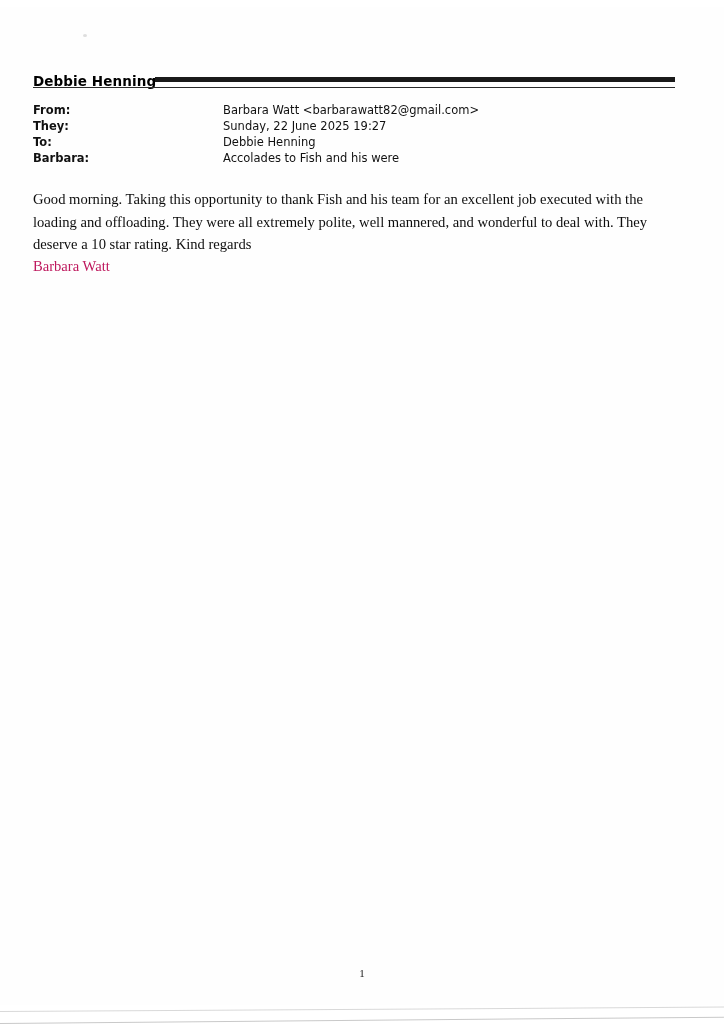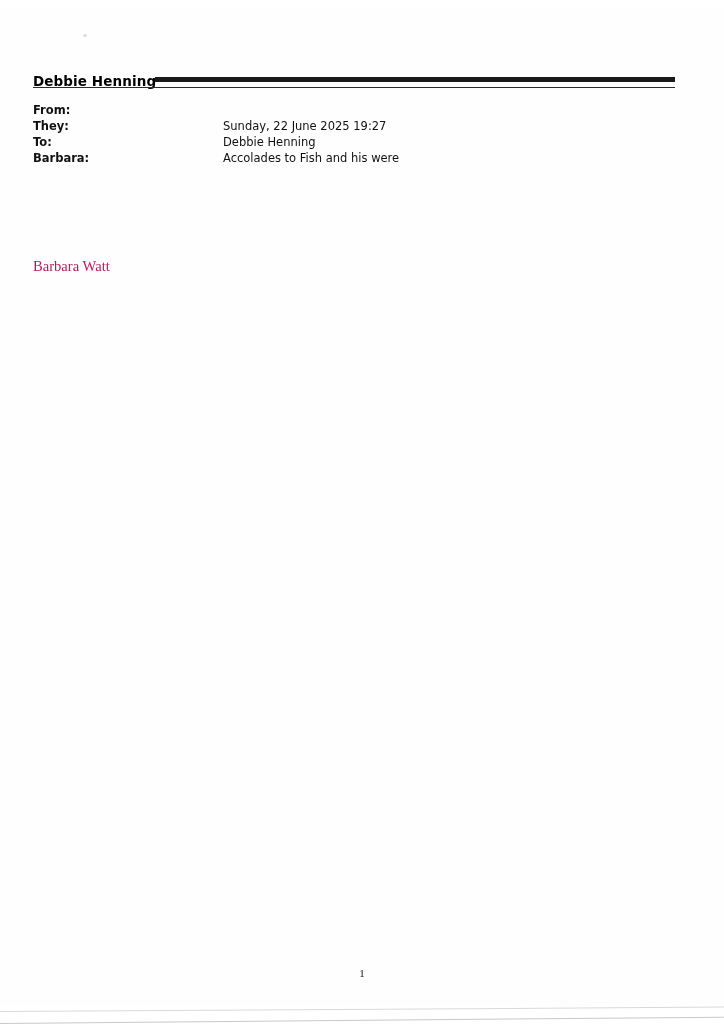--- a/index.html
+++ b/index.html
@@ -164,35 +164,37 @@
 
   <div class="speck"></div>
 
   <div class="owner-name">Debbie Henning</div>
   <div class="header-rule"></div>
   <div class="header-rule-thin"></div>
 
   <div class="meta">
     <div class="meta-row">
       <div class="meta-label">From:</div>
+      <div class="meta-value">Barbara Watt &lt;barbarawatt82@gmail.com&gt;</div>
     </div>
     <div class="meta-row">
       <div class="meta-label">They:</div>
       <div class="meta-value">Sunday, 22 June 2025 19:27</div>
     </div>
     <div class="meta-row">
       <div class="meta-label">To:</div>
       <div class="meta-value">Debbie Henning</div>
     </div>
     <div class="meta-row">
       <div class="meta-label">Barbara:</div>
       <div class="meta-value">Accolades to Fish and his were</div>
     </div>
   </div>
 
+  <div class="body-text">Good morning.  Taking this opportunity to thank Fish and his team for an excellent job executed with the loading and offloading.  They were all extremely polite, well mannered, and wonderful to deal with.  They deserve a 10 star rating.  Kind regards</div>
   <div class="sig">Barbara Watt</div>
 
   <div class="page-number">1</div>
 
   <div class="scan-edge">
     <div class="scan-line-a"></div>
     <div class="scan-line-b"></div>
     <div class="scan-line-c"></div>
   </div>
 

